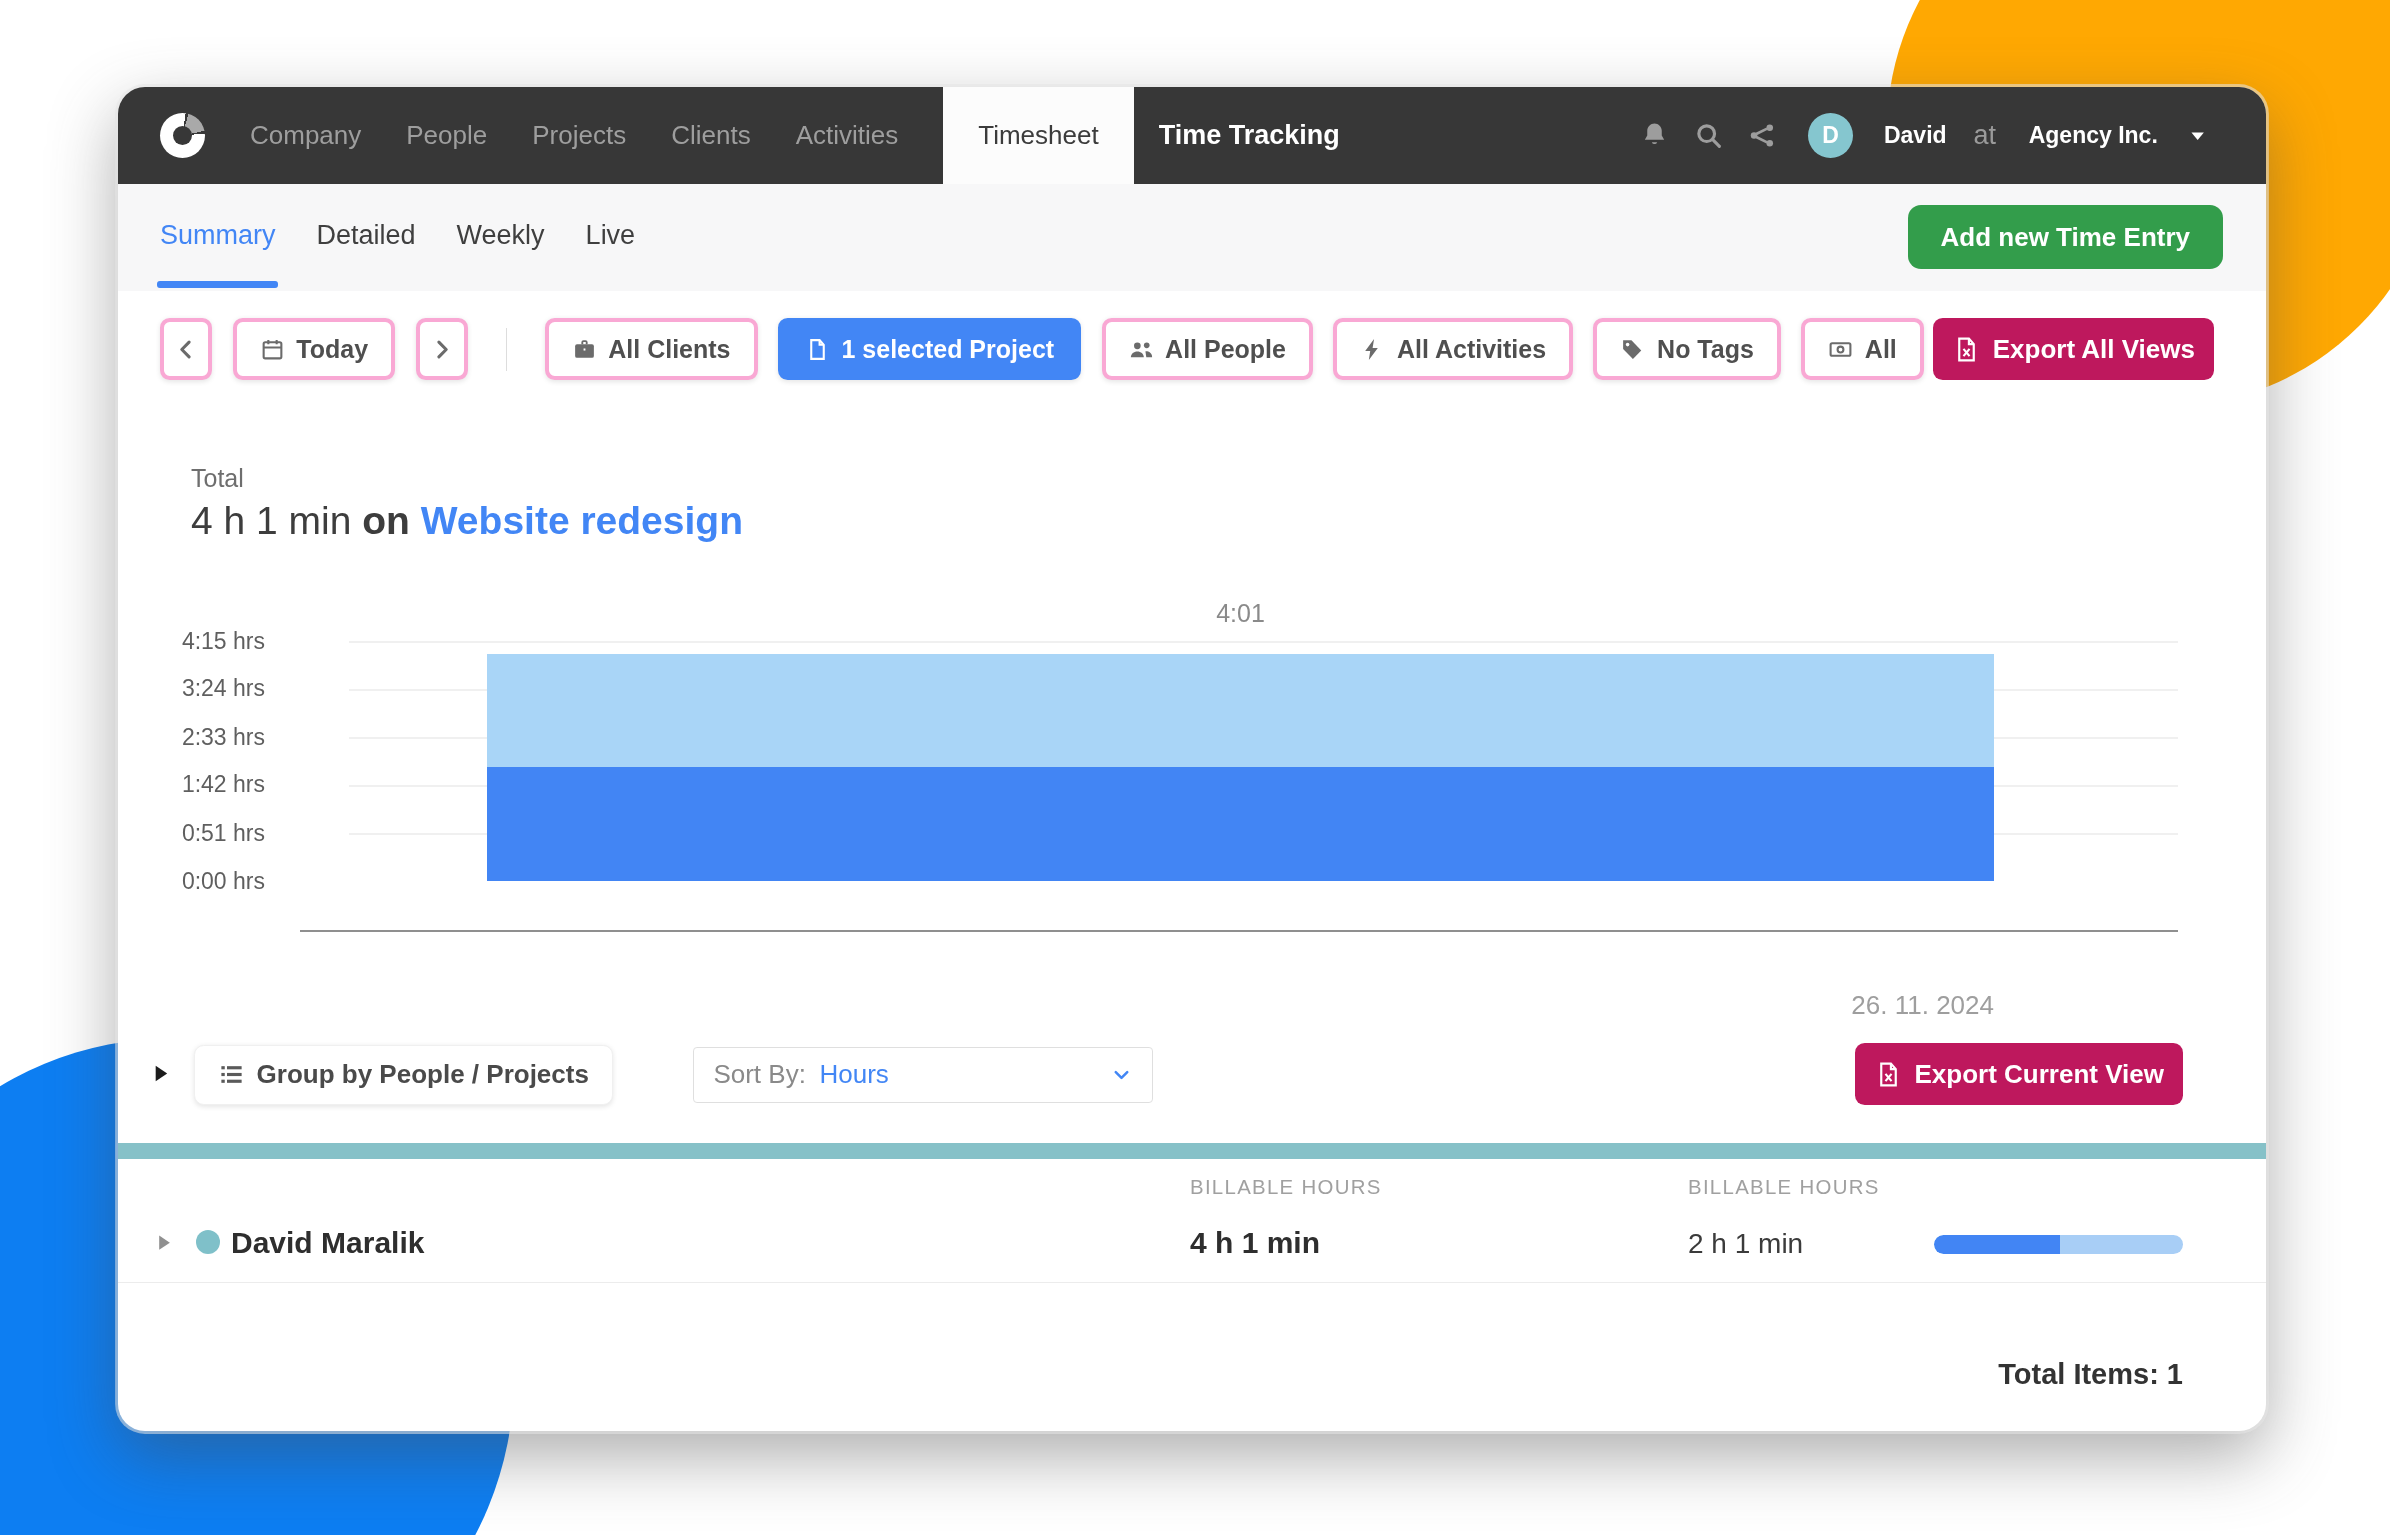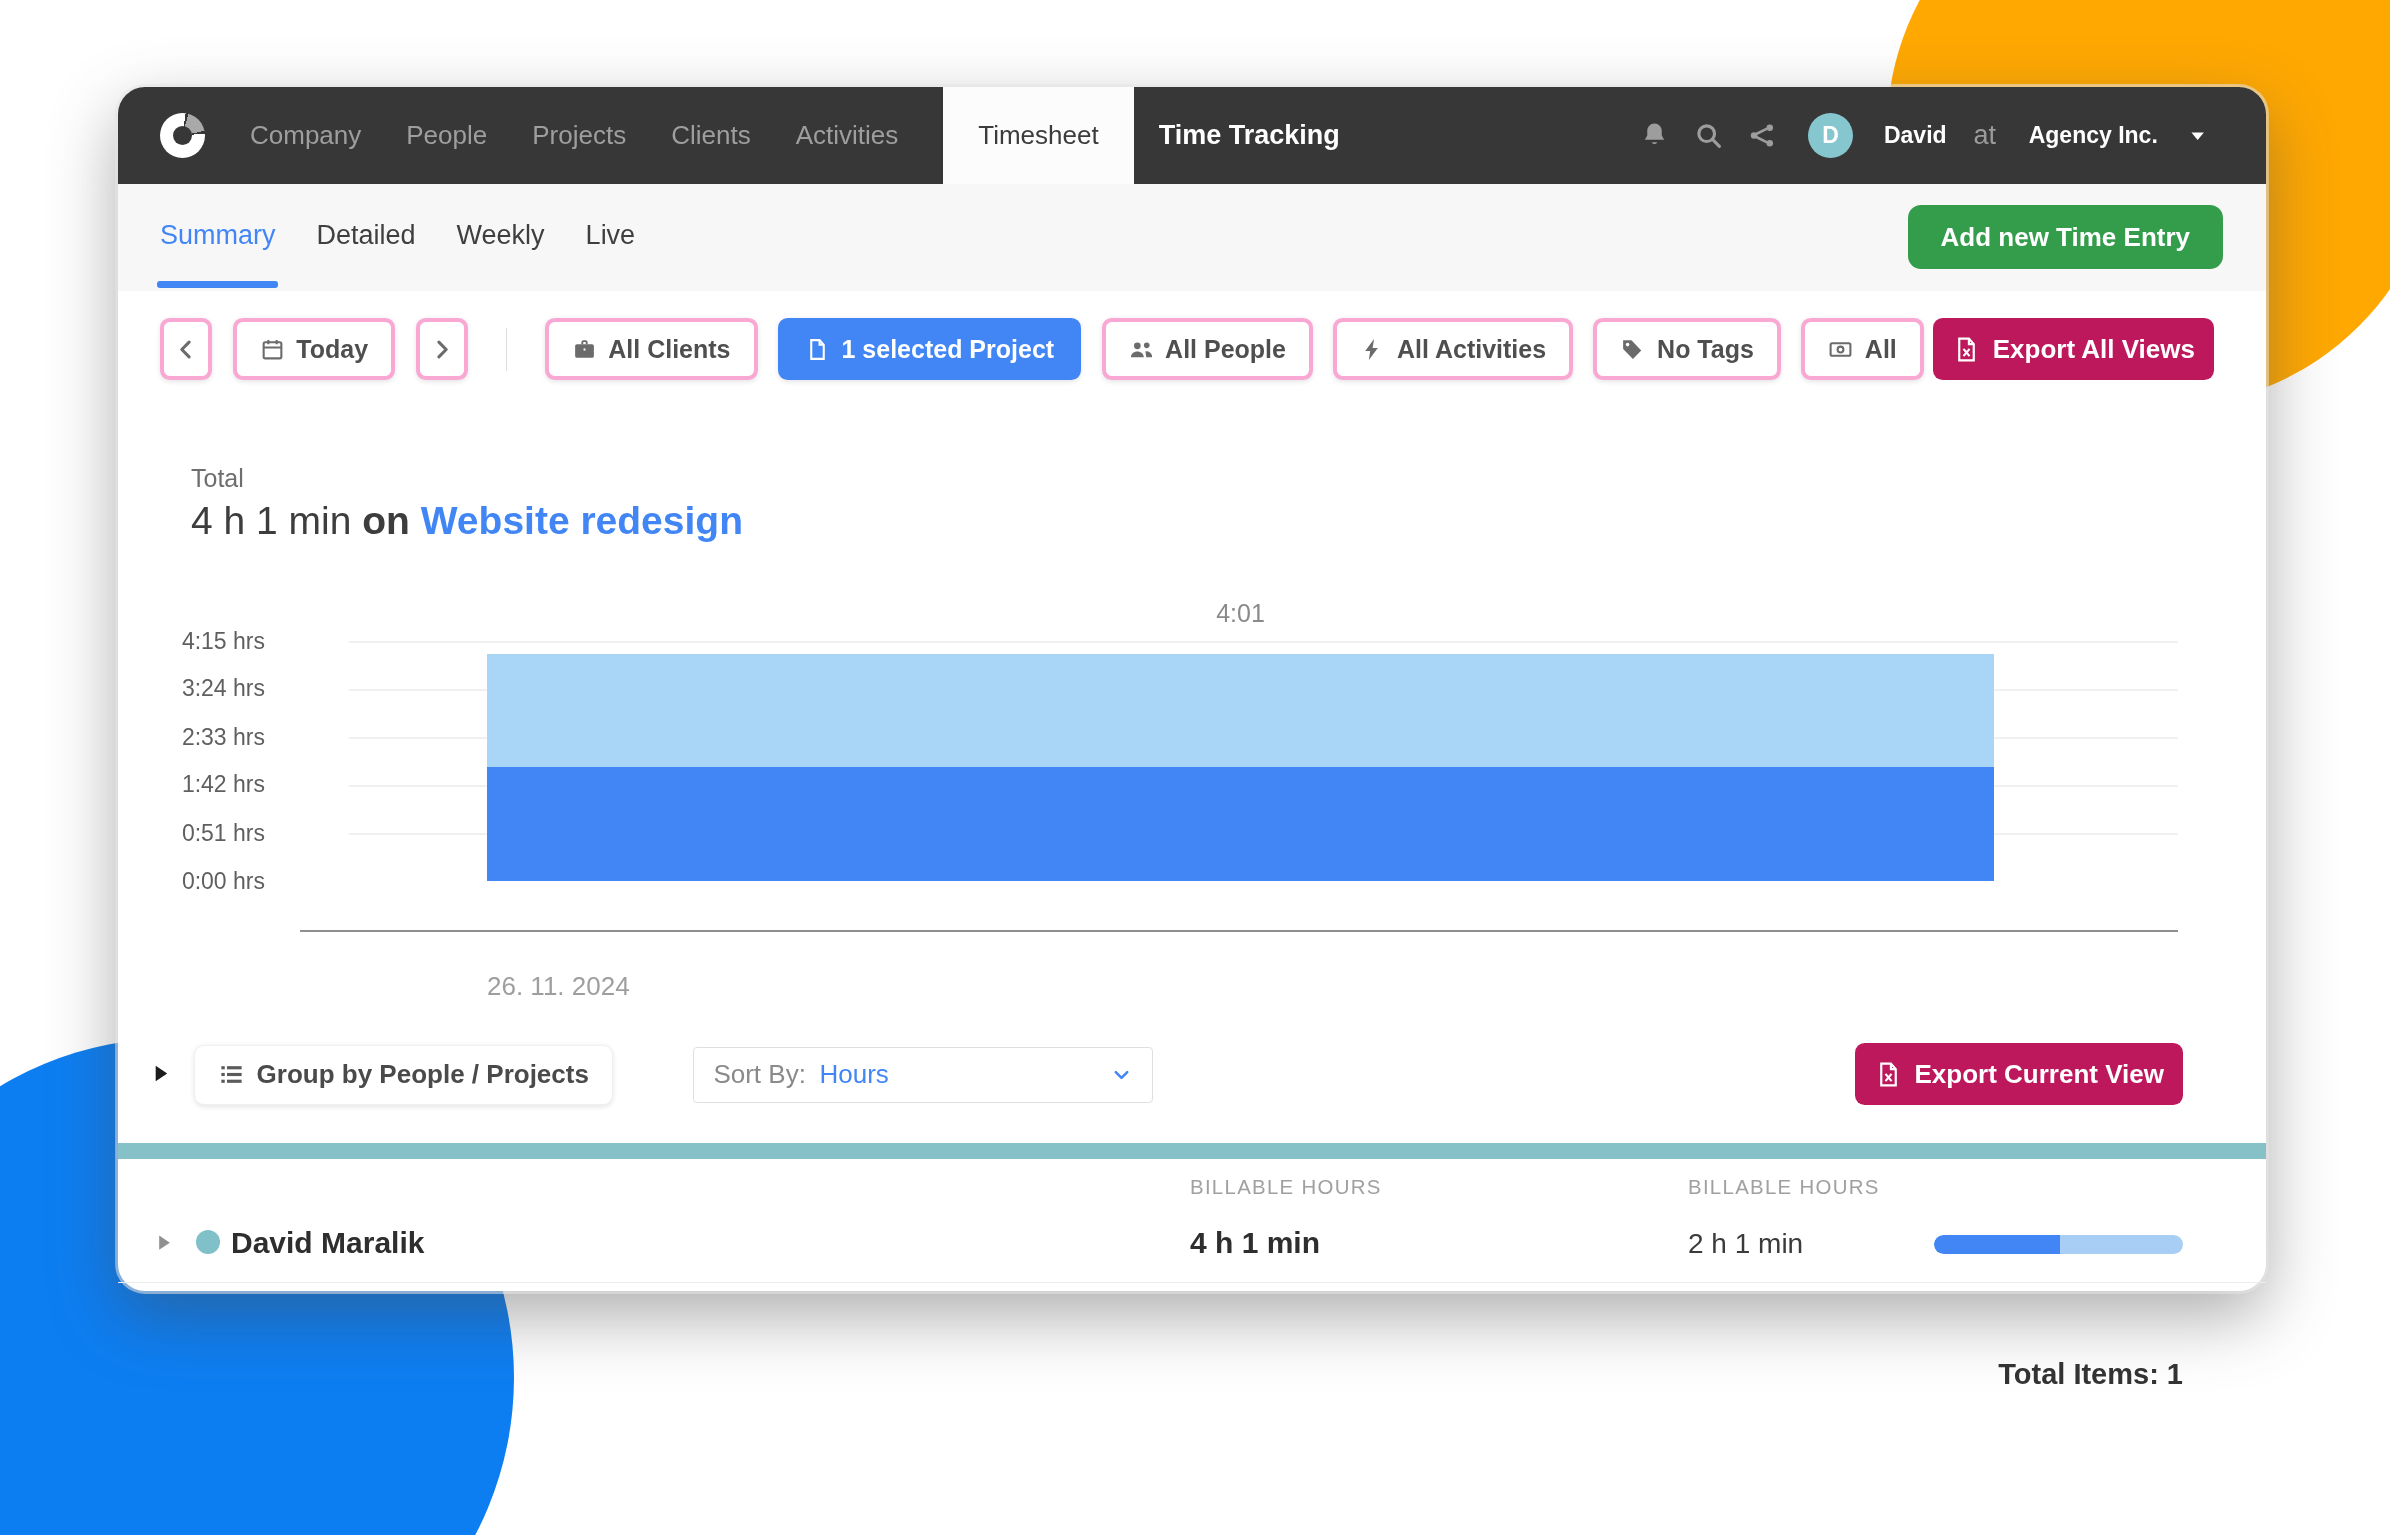--- a/index.html
+++ b/index.html
@@ -9,21 +9,21 @@
     background:#ffffff;
     position:relative;
     overflow:hidden;
     color:#3d3d3d;
   }
   .deco { position:absolute; border-radius:50%; z-index:0; }
   .deco.orange { left:1887px; top:-146px; width:553px; height:553px; background:#FFA802; }
   .deco.blue   { left:-165px; top:1038px; width:679px; height:679px; background:#0D7EF2; }
 
   .card {
-    position:absolute; left:118px; top:87px; width:2148px; height:1204px;
+    position:absolute; left:118px; top:87px; width:2148px; height:1344px;
     background:#ffffff; border-radius:27px; z-index:1;
     box-shadow:0 0 0 2.9px rgba(230,230,230,.55), 0 25px 68px rgba(70,70,70,.45);
   }
 
   
   .nav {
     position:absolute; left:0; top:0; width:100%; height:97px;
     background:#373737; border-radius:27px 27px 0 0;
     display:flex; align-items:center; padding-left:42px;
   }
@@ -103,21 +103,21 @@
   .chart { position:absolute; left:0; top:505px; width:2148px; height:446px;padding-left:20px; }
   .ylabel { position:absolute; left:0; width:147px; text-align:right; font-size:23px; color:#5f5f5f; line-height:25px; }
   .ylabel.l0{top:37px} .ylabel.l1{top:84px} .ylabel.l2{top:133px} .ylabel.l3{top:180px} .ylabel.l4{top:229px} .ylabel.l5{top:277px}
   .plot { position:absolute; left:231px; top:49px; width:1829px; height:240px; }
   .gridline { position:absolute; left:0; width:100%; height:1.9px; background:#f0f0f0; }
   .gridline.g0{top:0} .gridline.g1{top:48px} .gridline.g2{top:96px} .gridline.g3{top:144px} .gridline.g4{top:192px}
   .baseline { position:absolute; left:182px; top:338px; width:1878px; height:1.9px; background:#8f8f8f; }
   .bar { position:absolute; left:138px; width:1507px; bottom:0; display:flex; flex-direction:column; cursor:pointer; }
   .bar .seg { width:100%; }
   .bar-total-label { position:absolute; left:138px; width:1507px; text-align:center; font-size:25px; color:#8a8a8a; }
-  .xlabel { position:absolute; left:369px; width:1507px; text-align:left; top:379px; font-size:26px; color:#9e9e9e; }
+  .xlabel { position:absolute; left:369px; width:1507px; text-align:right; top:398px; font-size:26px; color:#9e9e9e; }
 
   
   .group-row { position:absolute; left:0; top:956px; width:100%; height:62px; }
   .expander { position:absolute; left:31px; top:19.4px; width:23px; height:23px; color:#1c1c1c; cursor:pointer; }
   .btn-group {
     position:absolute; left:76px; top:1.9px; height:60px; padding:0 23px;
     background:#fff; border:1px solid #f0f0f0; border-radius:9.7px; box-shadow:0 1.9px 5.8px rgba(0,0,0,.10);
     display:flex; align-items:center; gap:11.6px; font-size:26px; font-weight:700; color:#4a4a4a;
     font-family:inherit; cursor:pointer;
   }

